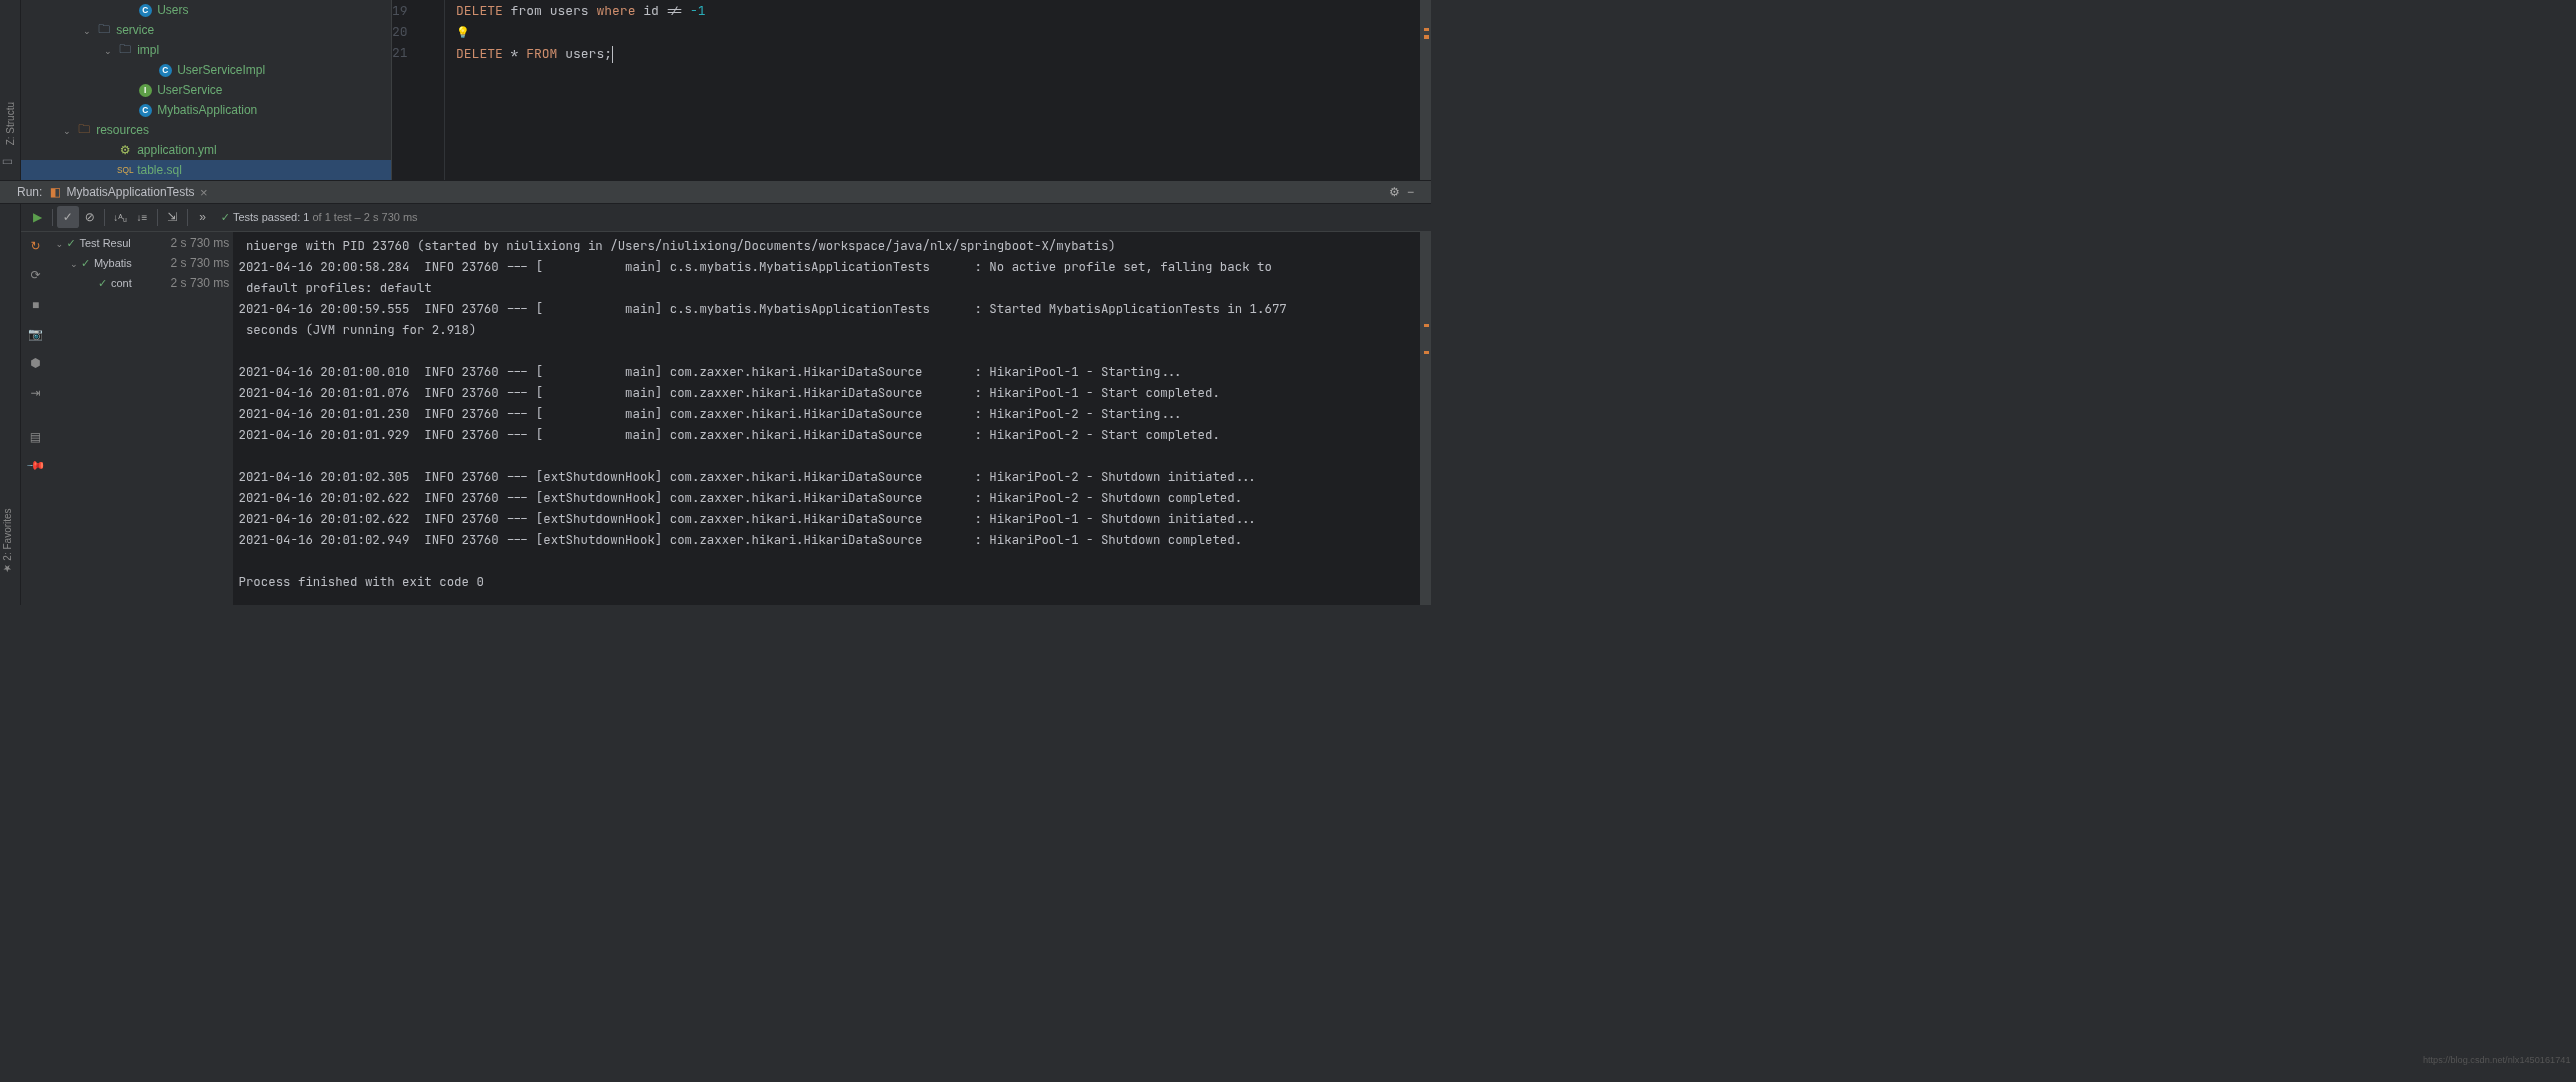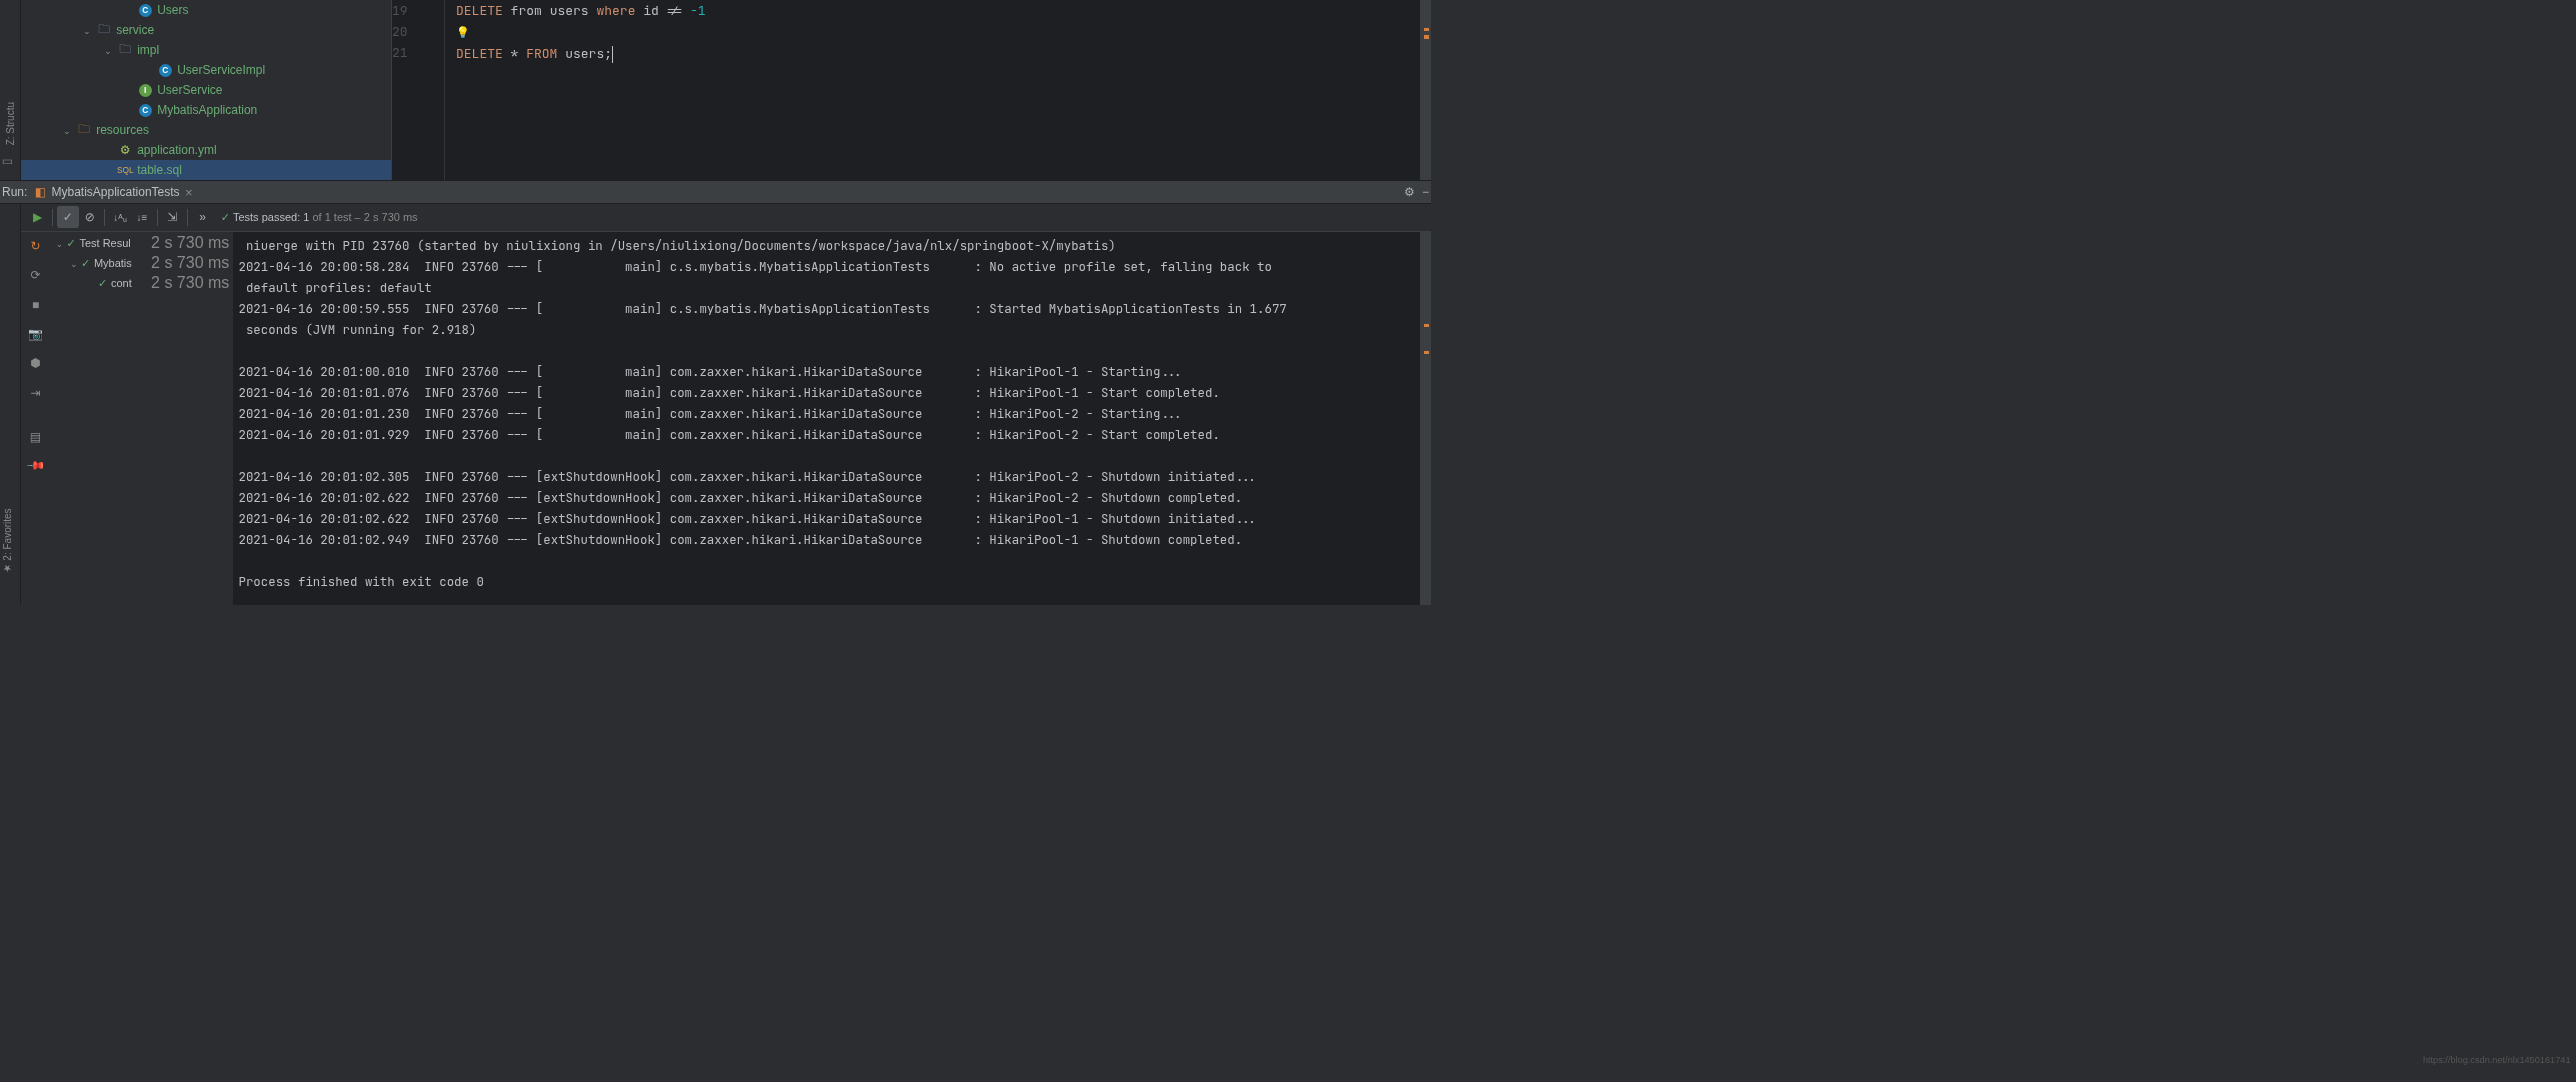--- a/index.html
+++ b/index.html
@@ -88,21 +88,21 @@
 .kw-orange { color: #cf8e6d; }
 .kw-white { color: #bcbec4; }
 .kw-num { color: #2aacb8; }
 .bulb { color: #f2c55c; font-size: 11px; }
 .cursor-caret { border-left: 0.9px solid #bcbec4; display:inline-block; height:16.5px; vertical-align: middle; }
 .run-header {
   height: 24px;
   background: #3c3f41;
   display: flex;
   align-items: center;
-  padding: 0 2px;
+  padding: 0 17px;
   border-top: 0.9px solid #1e1f22;
   border-bottom: 0.9px solid #1e1f22;
 }
 .run-header .label { color: #bcbec4; font-size: 12px; }
 .run-tab {
   display: flex;
   align-items: center;
   gap: 5.5px;
   padding: 0 7.3px;
   height: 100%;
@@ -147,21 +147,21 @@
 }
 .test-row {
   display: flex;
   align-items: center;
   height: 20px;
   padding-left: 5.5px;
 }
 .test-row .expand { width: 11px; color: #888; font-size: 9.2px; }
 .check { color: #6aab73; margin-right: 3.7px; }
 .test-row .name { flex: 1; overflow: hidden; text-overflow: ellipsis; white-space: nowrap; }
-.test-row .time { color: #888; font-size: 16px; padding-right: 3.7px; }
+.test-row .time { color: #888; font-size: 12px; padding-right: 3.7px; }
 .console {
   flex: 1;
   background: #1e1f22;
   font-family: "JetBrains Mono", Menlo, Consolas, monospace;
   font-size: 12.4px;
   line-height: 21px;
   color: #bcbec4;
   padding: 3.7px 5.5px;
   overflow: hidden;
   white-space: pre-wrap;

